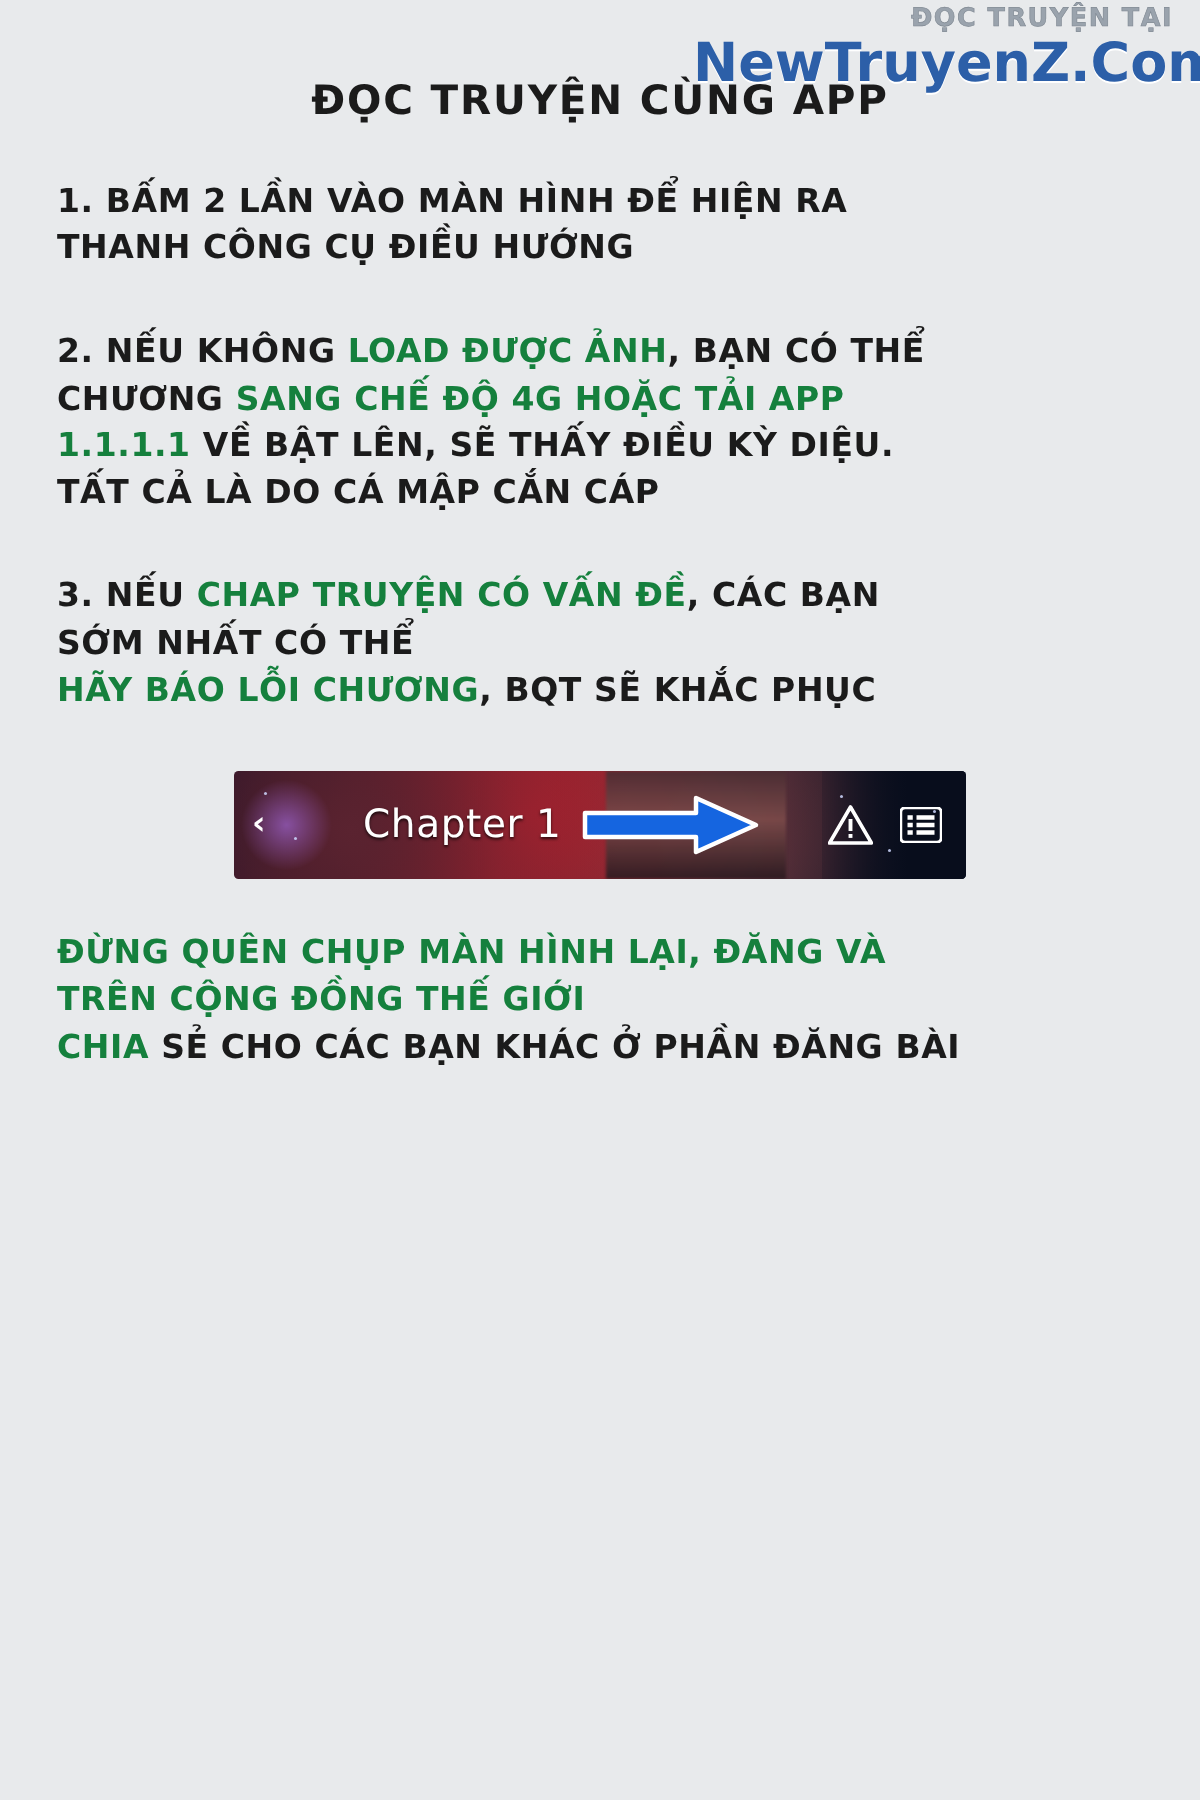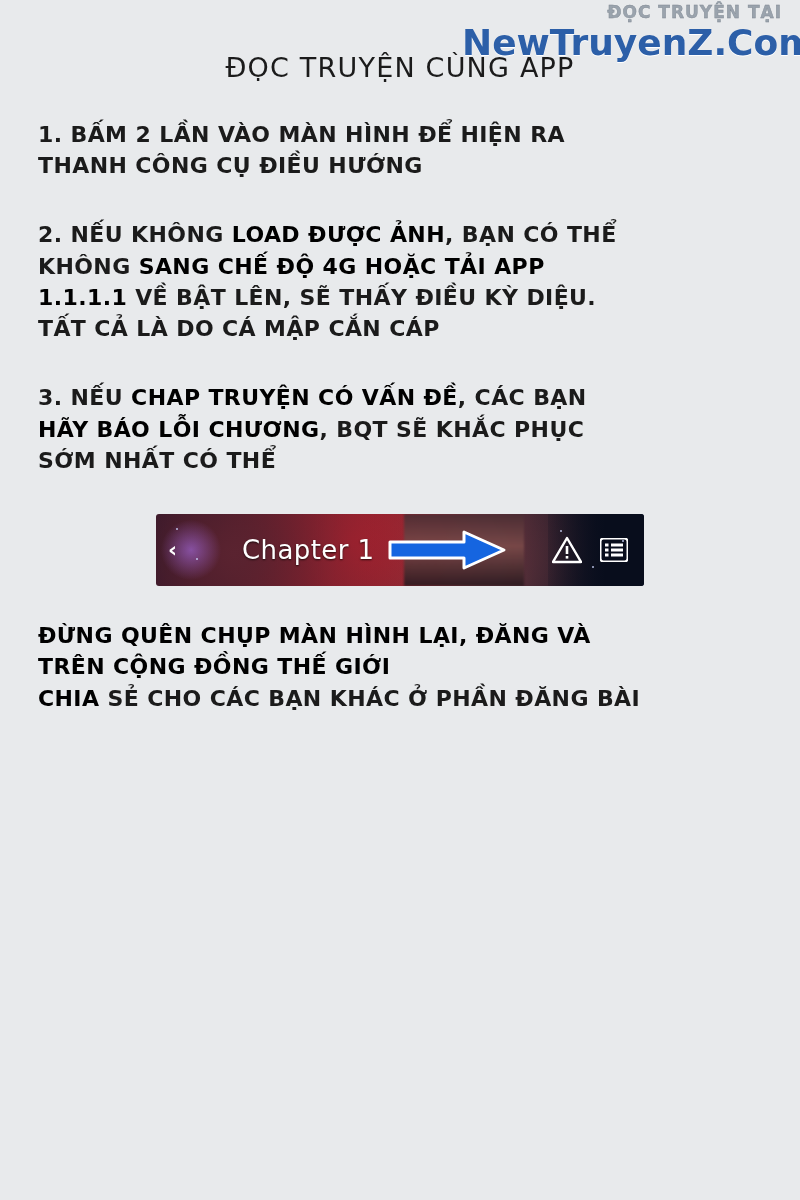--- a/index.html
+++ b/index.html
@@ -39,41 +39,41 @@
     color: #2c5fa8;
     letter-spacing: 0px;
     margin-top: 2px;
     text-shadow: 0 1px 0 #ffffff;
   }
 
   
   .page-title {
     text-align: center;
     font-size: 27px;
-    font-weight: normal;
+    font-weight: bold;
     color: #1b1b1b;
     letter-spacing: 1.2px;
     padding-top: 52px;
   }
 
   .content {
     padding: 0 38px;
     margin-top: 36px;
   }
 
   .para {
     font-size: 22px;
     font-weight: bold;
     color: #1b1b1b;
     letter-spacing: 0.4px;
     line-height: 1.42;
     margin-bottom: 38px;
     text-align: left;
   }
-  .para .red { color: #000000; }
+  .para .red { color: #15803d; }
 
   
   .chapter-bar {
     width: 488px;
     height: 72px;
     margin: 0 auto 34px auto;
     position: relative;
     border-radius: 3px;
     overflow: hidden;
     background:
@@ -162,39 +162,39 @@
   <div class="para">
     <div><span>1. BẤM 2 LẦN VÀO MÀN HÌNH ĐỂ HIỆN RA</span></div>
     <div><span>THANH CÔNG CỤ ĐIỀU HƯỚNG</span></div>
   </div>
 
   <div class="para">
     <div>
       <span>2. NẾU KHÔNG </span><span class="red">LOAD ĐƯỢC ẢNH</span><span>, BẠN CÓ THỂ</span>
     </div>
     <div>
-      <span>KHÔNG </span><span class="red">SANG CHẾ ĐỘ 4G HOẶC TẢI APP</span>
+      <span>CHƯƠNG </span><span class="red">SANG CHẾ ĐỘ 4G HOẶC TẢI APP</span>
     </div>
     <div>
       <span class="red">1.1.1.1</span><span> VỀ BẬT LÊN, SẼ THẤY ĐIỀU KỲ DIỆU.</span>
     </div>
     <div>
       <span>TẤT CẢ LÀ DO CÁ MẬP CẮN CÁP</span>
     </div>
   </div>
 
   <div class="para">
     <div>
       <span>3. NẾU </span><span class="red">CHAP TRUYỆN CÓ VẤN ĐỀ</span><span>, CÁC BẠN</span>
     </div>
     <div>
+      <span>SỚM NHẤT CÓ THỂ</span>
+    </div>
+    <div>
       <span class="red">HÃY BÁO LỖI CHƯƠNG</span><span>, BQT SẼ KHẮC PHỤC</span>
-    </div>
-    <div>
-      <span>SỚM NHẤT CÓ THỂ</span>
     </div>
   </div>
 
   <div class="chapter-bar">
     <div class="swirl"></div>
     <div class="face"></div>
     <div class="darkright"></div>
     <div class="star" style="left:20px;top:14px;"></div>
     <div class="star" style="left:40px;top:44px;"></div>
     <div class="star" style="left:404px;top:16px;"></div>

